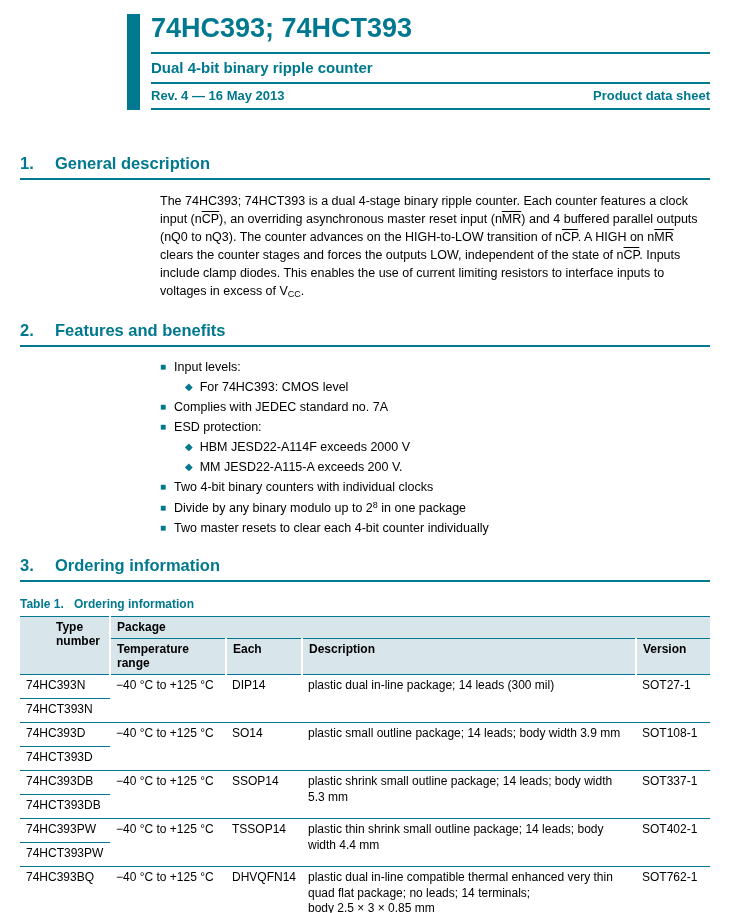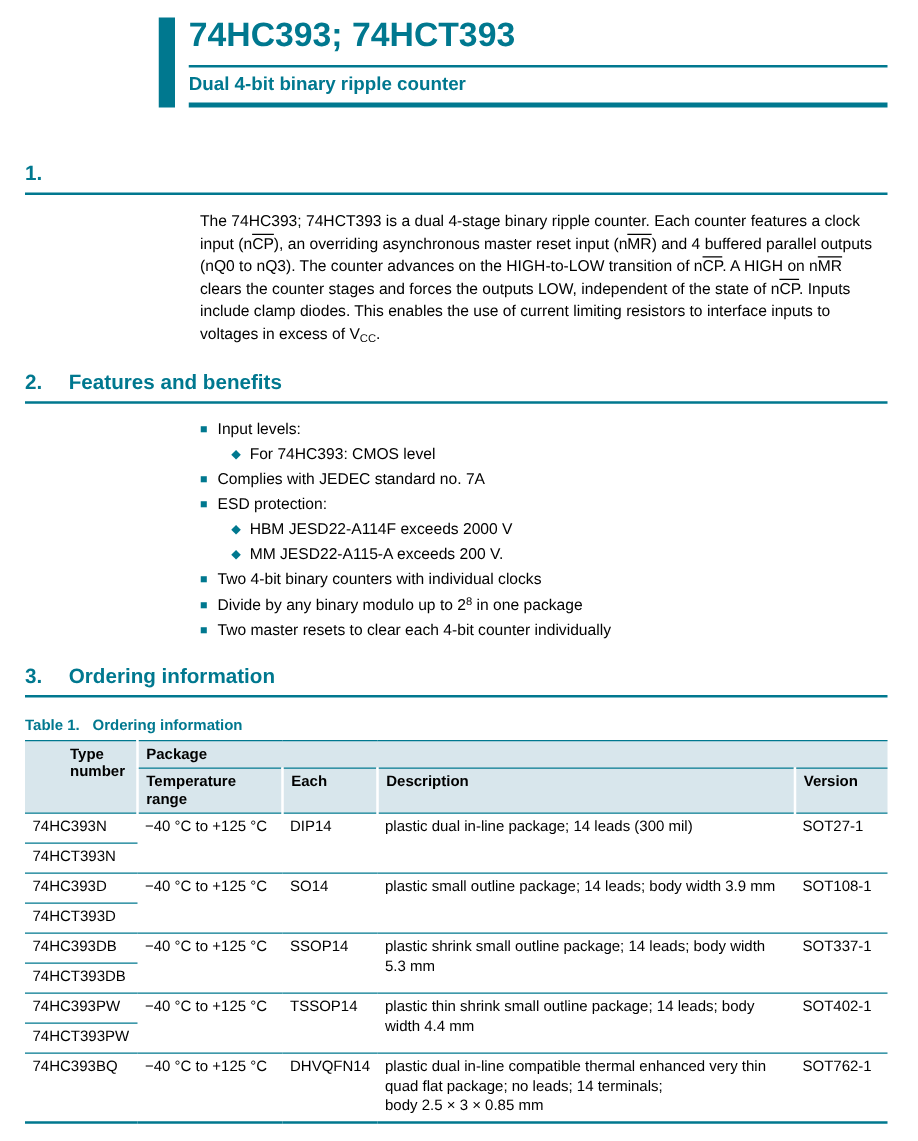--- a/index.html
+++ b/index.html
@@ -103,27 +103,32 @@
 
 <div class="page">
 
   <header class="doc-header">
     <div class="accent-bar"></div>
     <div class="doc-header-content">
       <h1 class="doc-title">74HC393; 74HCT393</h1>
       <div class="h-rule"></div>
       <div class="doc-subtitle">Dual 4-bit binary ripple counter</div>
       <div class="h-rule"></div>
+      <div class="rev-row">
+        <span>Rev. 4 — 16 May 2013</span>
+        <span>Product data sheet</span>
+      </div>
       <div class="h-rule"></div>
     </div>
   </header>
 
   <section class="sec sec-1">
     <div class="sec-heading">
       <span class="sec-num">1.</span>
+      <span class="sec-title">General description</span>
     </div>
     <div class="sec-rule"></div>
     <p class="body-text"><span>The 74HC393; 74HCT393 is a dual 4-stage binary ripple counter. Each counter features a clock input (n</span><span class="seg-over">CP</span><span>), an overriding asynchronous master reset input (n</span><span class="seg-over">MR</span><span>) and 4 buffered parallel outputs (nQ0 to nQ3). The counter advances on the HIGH-to-LOW transition of n</span><span class="seg-over">CP</span><span>. A HIGH on n</span><span class="seg-over">MR</span><span> clears the counter stages and forces the outputs LOW, independent of the state of n</span><span class="seg-over">CP</span><span>. Inputs include clamp diodes. This enables the use of current limiting resistors to interface inputs to voltages in excess of V</span><span class="seg-sub">CC</span><span>.</span></p>
   </section>
 
   <section class="sec sec-2">
     <div class="sec-heading">
       <span class="sec-num">2.</span>
       <span class="sec-title">Features and benefits</span>
     </div>

